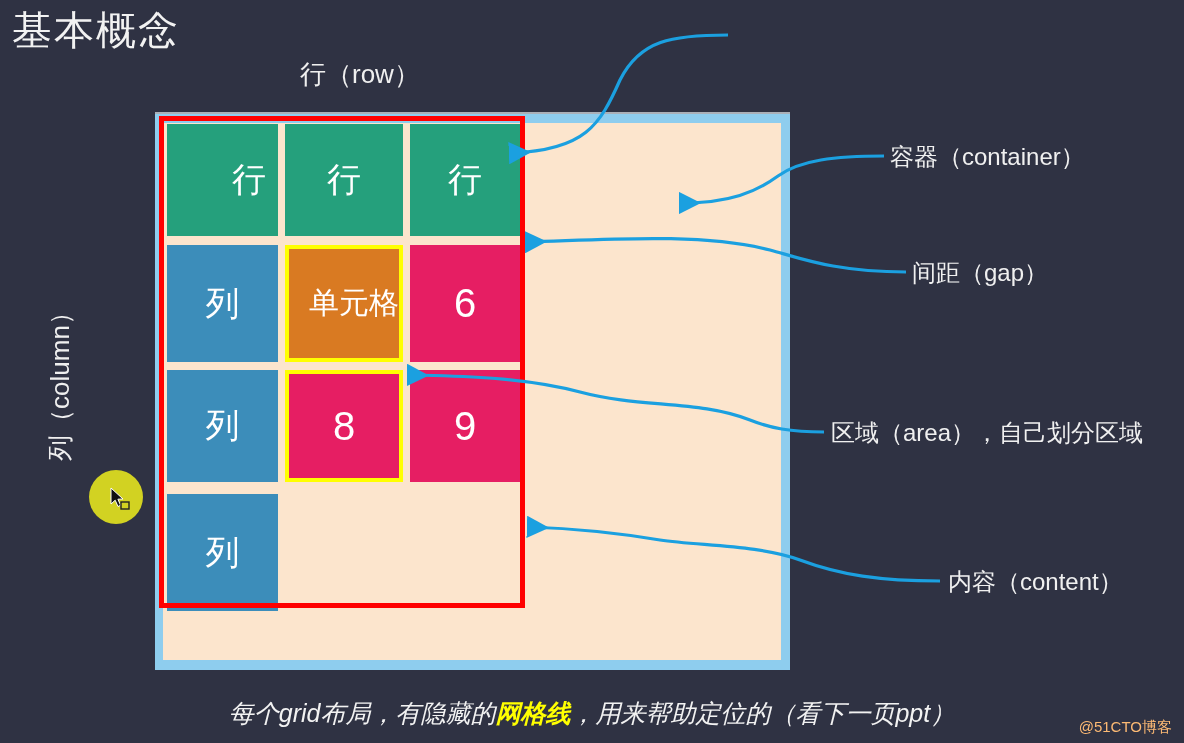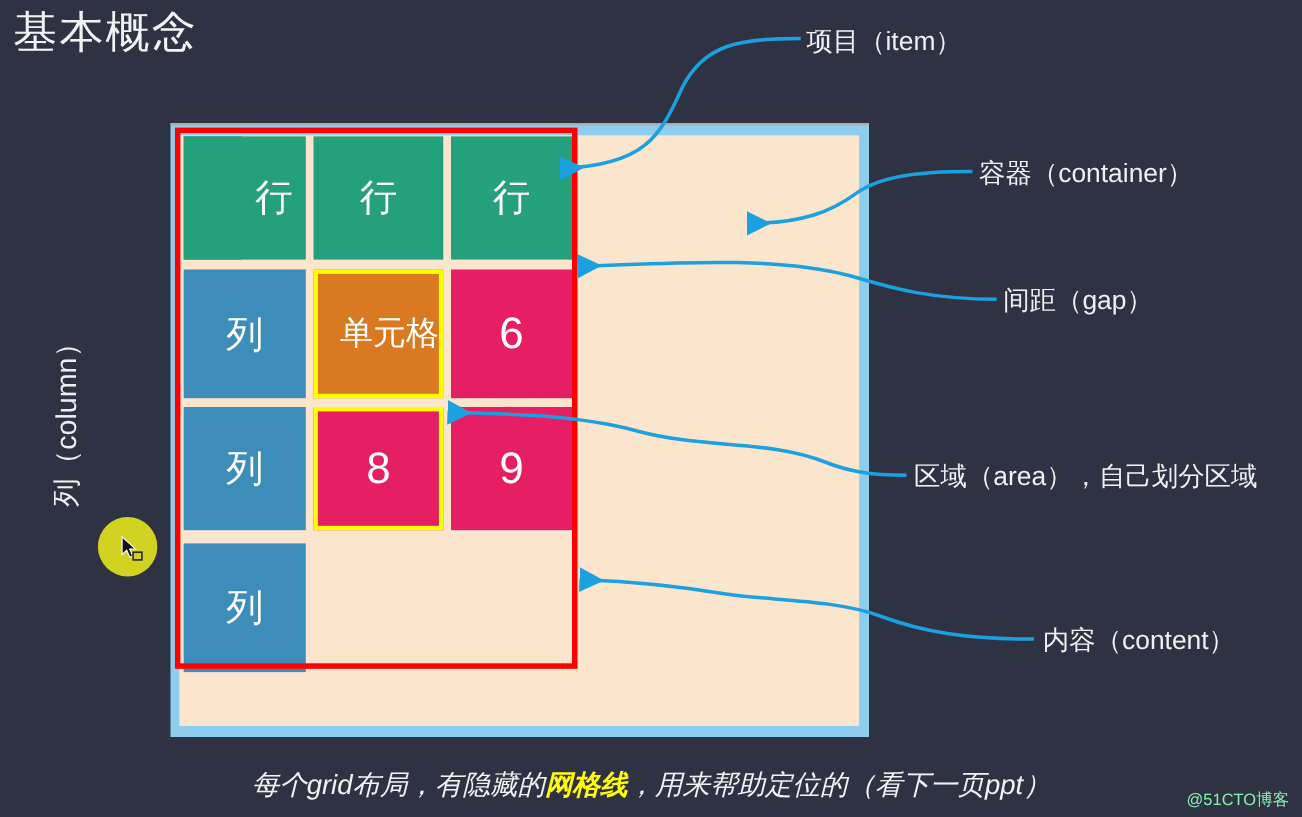--- a/index.html
+++ b/index.html
@@ -151,32 +151,33 @@
     top: 487px;
     z-index: 26;
   }
 
   
   .watermark {
     position: absolute;
     right: 12px;
     bottom: 6px;
     font-size: 15px;
-    color: #86efac;
+    color: #fdba74;
     white-space: nowrap;
     z-index: 30;
   }
 </style>
 </head>
 <body>
 
 <div id="root">
 
   <div class="slide-title">基本概念</div>
 
+  <div class="row-label">行（row）</div>
   <div class="col-label">列（column）</div>
 
   <div class="container-frame">
     <div class="container-inner"></div>
   </div>
 
   <div class="red-box"></div>
 
   <div class="cell blue" style="left:167px; top:124px; width:53px; height:112px;">
     <span class="cell-cn">列</span>
@@ -226,21 +227,20 @@
 
     <path d="M884,156 C835,156 800,160 778,176 C756,192 730,203 682,203" stroke="#1ba0e0" stroke-width="3.2" fill="none" marker-end="url(#arrow)"></path>
 
     <path d="M906,272 C835,272 800,258 770,250 C700,232 600,240 528,242" stroke="#1ba0e0" stroke-width="3.2" fill="none" marker-end="url(#arrow)"></path>
 
     <path d="M824,432 C790,432 770,428 750,420 C700,400 640,408 580,392 C520,376 450,376 410,375" stroke="#1ba0e0" stroke-width="3.2" fill="none" marker-end="url(#arrow)"></path>
 
     <path d="M940,581 C880,581 840,575 800,560 C760,545 700,546 660,540 C600,530 560,528 530,527" stroke="#1ba0e0" stroke-width="3.2" fill="none" marker-end="url(#arrow)"></path>
   </svg>
 
-  <div class="anno-label" style="left:733px; top:21px;">项目（item）</div>
   <div class="anno-label" style="left:890px; top:141px;">容器（container）</div>
   <div class="anno-label" style="left:912px; top:257px;">间距（gap）</div>
   <div class="anno-label" style="left:831px; top:417px;">区域（area），自己划分区域</div>
   <div class="anno-label" style="left:948px; top:566px;">内容（content）</div>
 
   <div class="caption">
     <span>每个grid布局，有隐藏的</span><span class="hl">网格线</span><span>，用来帮助定位的（看下一页ppt）</span>
   </div>
 
   <div class="cursor-halo"></div>

